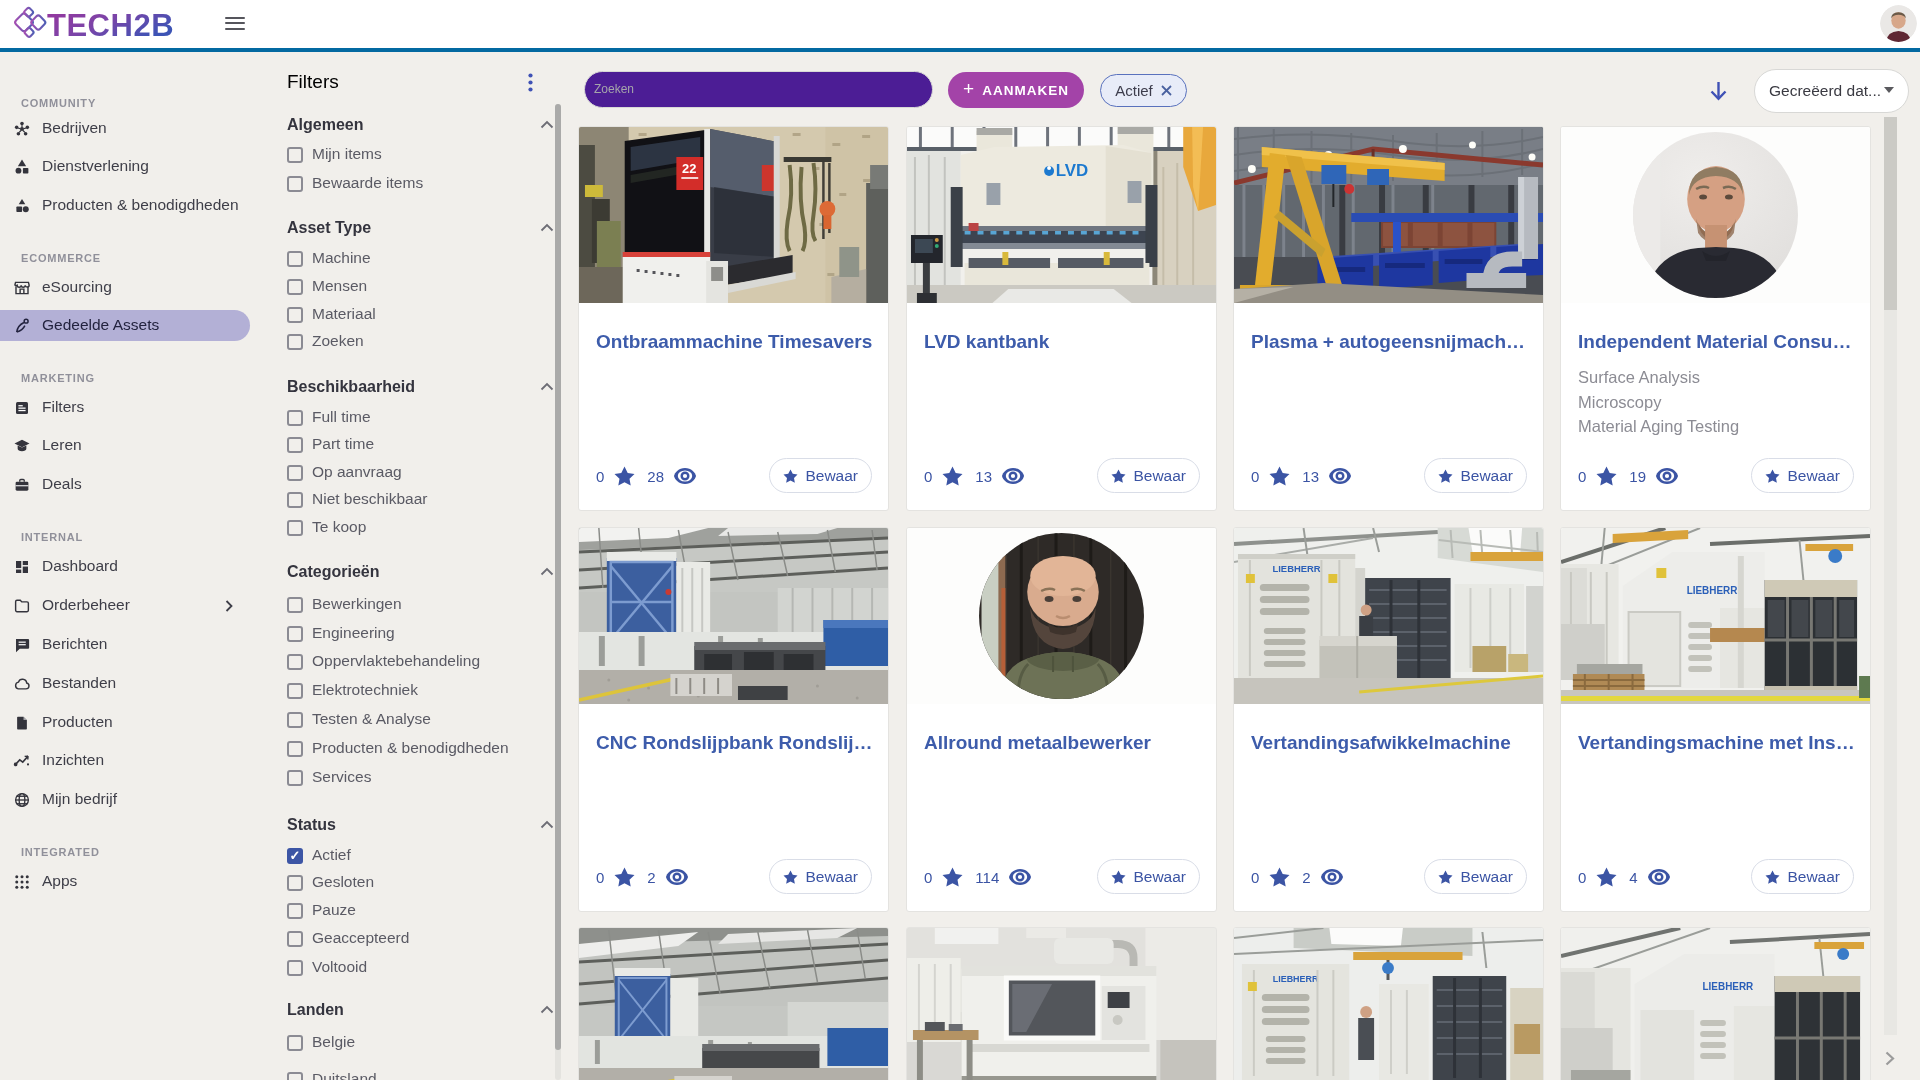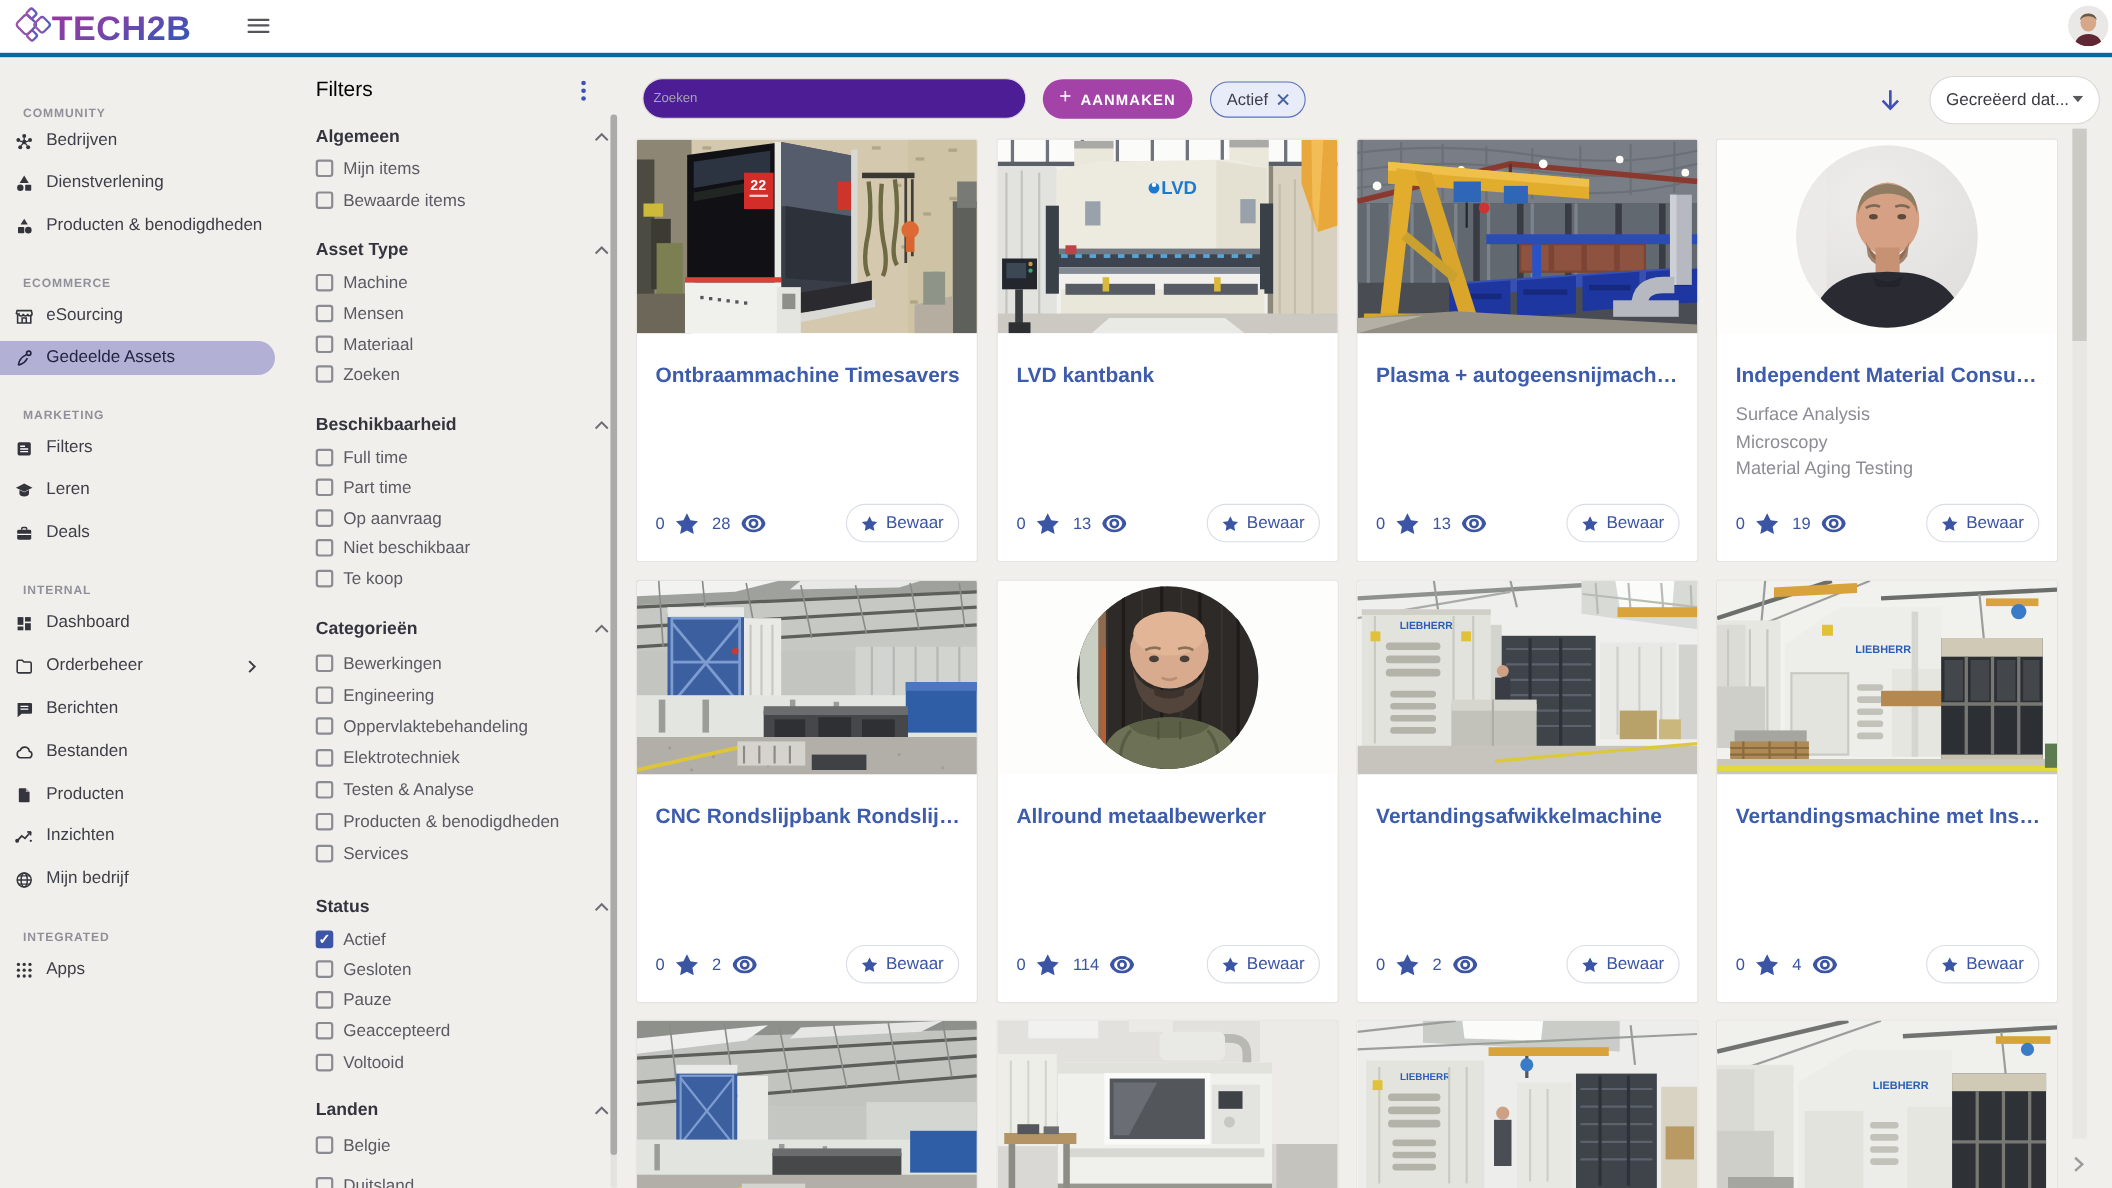--- a/index.html
+++ b/index.html
@@ -10,21 +10,21 @@
 #burger{position:absolute;left:225px;top:17px;width:20px}
 #burger div{height:2px;background:#55555c;margin-bottom:3.4px;border-radius:1px}
 #avatar{position:absolute;left:1880px;top:5px;width:37px;height:37px;border-radius:50%;overflow:hidden}
 
 .seclbl{position:absolute;left:21px;font-size:11px;font-weight:bold;letter-spacing:.8px;color:#90909a}
 .nav{position:absolute;left:42px;font-size:15.5px;color:#3e3e48;white-space:nowrap}
 .nico{position:absolute;left:13px;width:18px;height:18px}
 #actpill{position:absolute;left:0;top:310px;width:250px;height:31px;background:#b3b0d6;border-radius:0 17px 17px 0}
 
 .fh{position:absolute;left:287px;font-size:16px;font-weight:bold;color:#34343e;white-space:nowrap}
-.chk{position:absolute;left:287px;display:flex;align-items:flex-start;gap:9px;font-size:15.5px;color:#5a5a64;white-space:nowrap}
+.chk{position:absolute;left:287px;display:flex;align-items:flex-end;gap:9px;font-size:15.5px;color:#5a5a64;white-space:nowrap}
 .cb{width:16px;height:16px;border:2px solid #8b8b93;border-radius:3px;flex:none}
 .cbc{width:16px;height:16px;border-radius:3px;background:#3c55a5;flex:none;color:#fff;font-size:13px;line-height:16px;text-align:center;font-weight:bold}
 .chev{position:absolute;left:540px;width:14px;height:11px}
 
 #search{position:absolute;left:584px;top:71px;width:349px;height:37px;background:#4c1d95;border:1.5px solid #d8d8d6;border-radius:19px;color:#a5a5ab;font-size:12px;line-height:34px;padding-left:9px}
 #aanmaken{position:absolute;left:948px;top:72px;width:136px;height:36px;background:#a343a8;border-radius:18px;color:#fff;display:flex;align-items:center;justify-content:center;gap:8px}
 #aanmaken b{font-size:13.5px;letter-spacing:1px;font-weight:bold}
 #aanmaken span{font-size:19px;font-weight:400;margin-top:-2px}
 #chip{position:absolute;left:1100px;top:74px;width:87px;height:33px;background:#e8ecf8;border:1.8px solid #5971bd;border-radius:17px;display:flex;align-items:center;justify-content:center;gap:8px;font-size:15px;color:#3d3d4c}
 #sort{position:absolute;left:1754px;top:69px;width:155px;height:44px;background:#fff;border:1px solid #d8d8d6;border-radius:22px;font-size:15.5px;color:#3a3a42;line-height:42px;padding-left:14px;overflow:hidden;white-space:nowrap}

